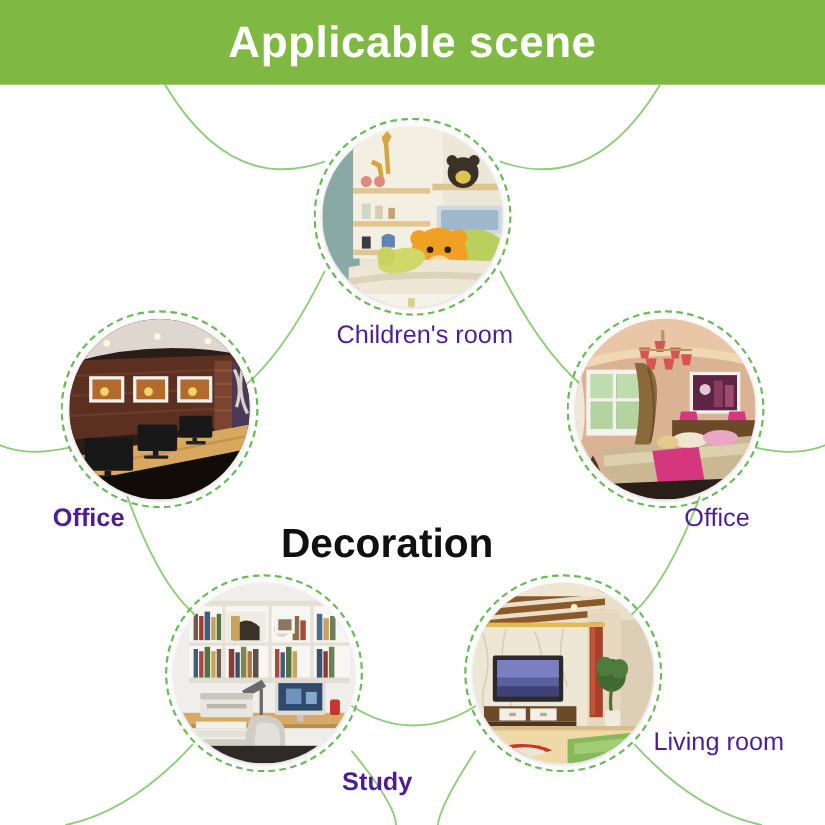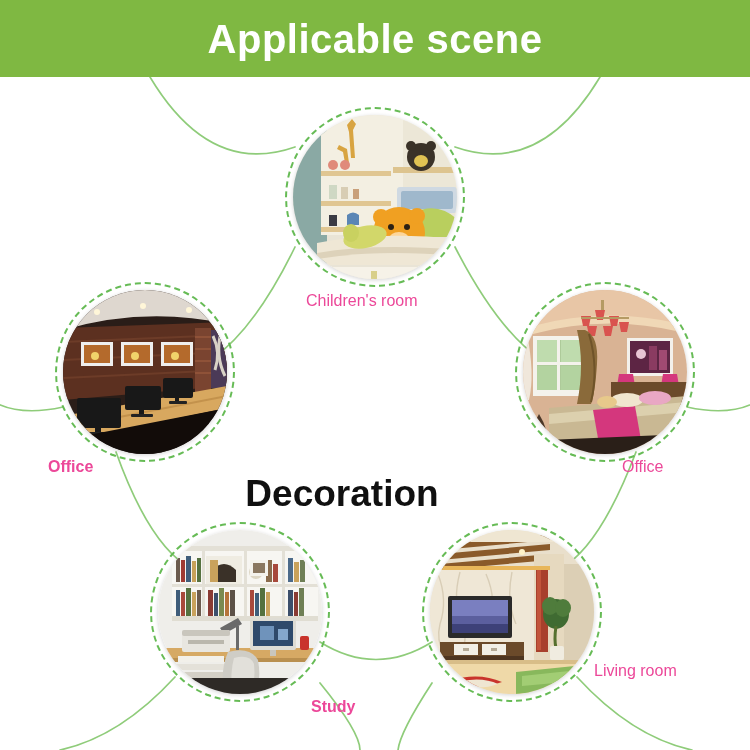--- a/index.html
+++ b/index.html
@@ -57,21 +57,21 @@
     position: absolute;
     left: 0;
     top: 0;
     width: 750px;
     height: 673px;
   }
 
   
   #center-label {
     position: absolute;
-    left: 0;
+    left: 10px;
     top: 398px;
     width: 684px;
     text-align: center;
     font-family: "Liberation Sans", sans-serif;
     font-weight: bold;
     font-size: 37px;
     color: #101010;
     letter-spacing: 0px;
     line-height: 1;
     white-space: nowrap;
@@ -104,22 +104,22 @@
     box-shadow: 0 1px 4px rgba(0,0,0,0.18);
   }
   .scene-photo svg {
     display: block;
     width: 164px;
     height: 164px;
   }
   .scene-caption {
     position: absolute;
     font-family: "Liberation Sans", sans-serif;
-    font-size: 16px;
-    color: #ec4899;
+    font-size: 23px;
+    color: #4c1d95;
     line-height: 1;
     white-space: nowrap;
     text-align: right;
   }
 
   
   #node-children { left: 285px; top: 30px; }
   #cap-children  { left: 306px; top: 216px; }
 
   #node-office   { left: 55px;  top: 205px; }

